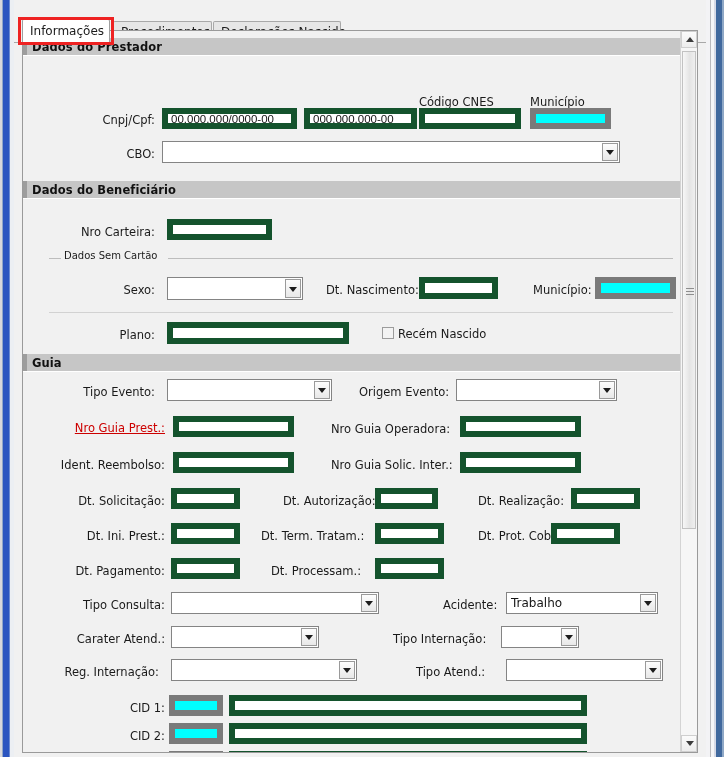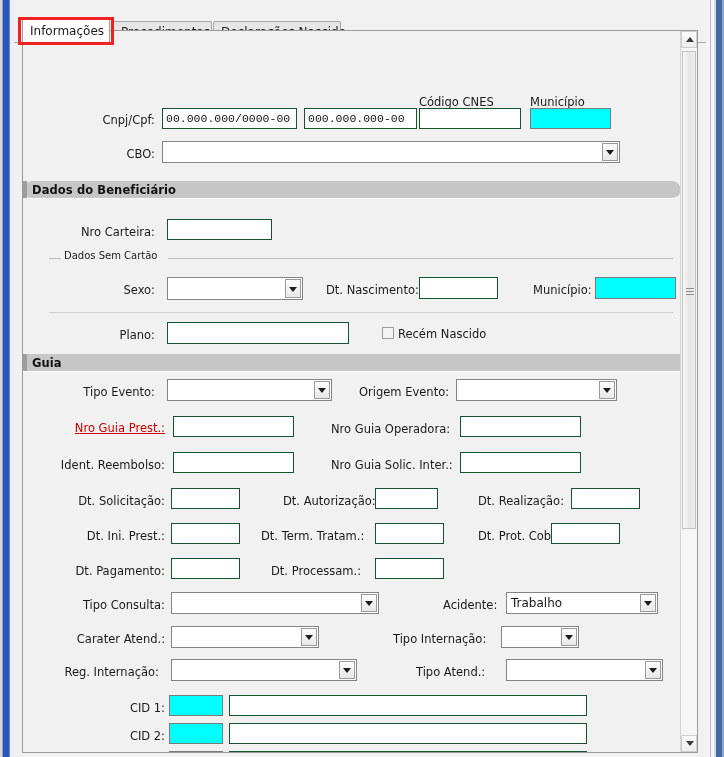--- a/index.html
+++ b/index.html
@@ -218,22 +218,22 @@
   .lbl.req {
     color: #cc0000;
     text-decoration: underline;
   }
   .lbl.r { text-align: right; }
 
   .txt {
     position: absolute;
     box-sizing: border-box;
     background: #ffffff;
-    border: 1px solid #14532d;
-    font-family: Liberation Mono, monospace;
+    border: 6px solid #14532d;
+    font-family: Liberation Sans, sans-serif;
     font-size: 11.5px;
     color: #151515;
     padding: 0 3px;
     line-height: 1;
     outline: none;
   }
   .txt.cyan { background: #00ffff; border-color: #7a7a7a; }
 
   .combo {
     position: absolute;
@@ -344,38 +344,42 @@
       </div>
 
 
       <div id="tab-highlight"></div>
     </div>
 
     <div id="pane">
 
       <div id="content">
 
+        <div class="section-bar" style="top:7px;">
+          <div class="accent"></div>
+          <div class="title">Dados do Prestador</div>
+        </div>
 
         <div class="lbl r" style="left:10px;top:82px;width:122px;">Cnpj/Cpf:</div>
         <input class="txt" style="left: 139px; top: 77px; width: 135px; height: 21px;" value="00.000.000/0000-00">
         <input class="txt" style="left: 281px; top: 77px; width: 113px; height: 21px;" value="000.000.000-00">
 
         <div class="lbl" style="left:396px;top:64px;">Código CNES</div>
         <input class="txt" style="left: 396px; top: 77px; width: 102px; height: 21px;" value="">
 
         <div class="lbl" style="left:507px;top:64px;">Município</div>
         <input class="txt cyan" style="left: 507px; top: 77px; width: 81px; height: 21px;" value="">
 
         <div class="lbl r" style="left:10px;top:116px;width:122px;">CBO:</div>
         <div class="combo" style="left:139px;top:110px;width:458px;height:22px;">
           <span class="cval"></span>
           <span class="cbtn"></span>
         </div>
 
-        <div class="section-bar" style="top:150px;border-radius:9px;">
+        <div class="section-bar" style="top:150px;">
           <div class="accent"></div>
           <div class="title">Dados do Beneficiário</div>
         </div>
 
         <div class="lbl r" style="left:10px;top:194px;width:122px;">Nro Carteira:</div>
         <input class="txt" style="left: 144px; top: 188px; width: 105px; height: 21px;" value="">
 
         <div class="groupline" style="left:26px;top:227px;width:14px;"></div>
         <div class="grouptitle" style="left:38px;top:219px;">Dados Sem Cartão</div>
         <div class="groupline" style="left:145px;top:227px;width:505px;"></div>

